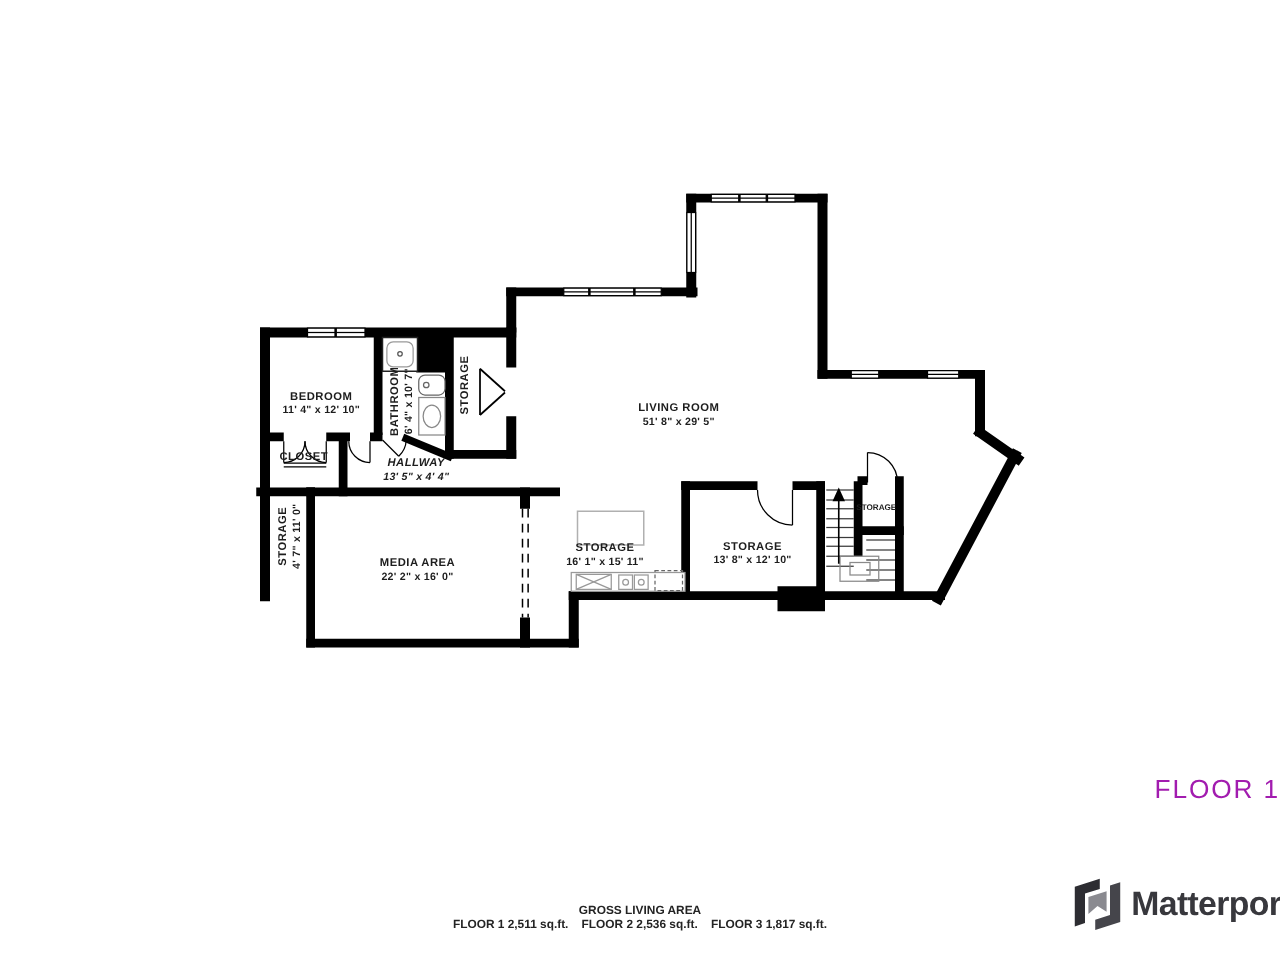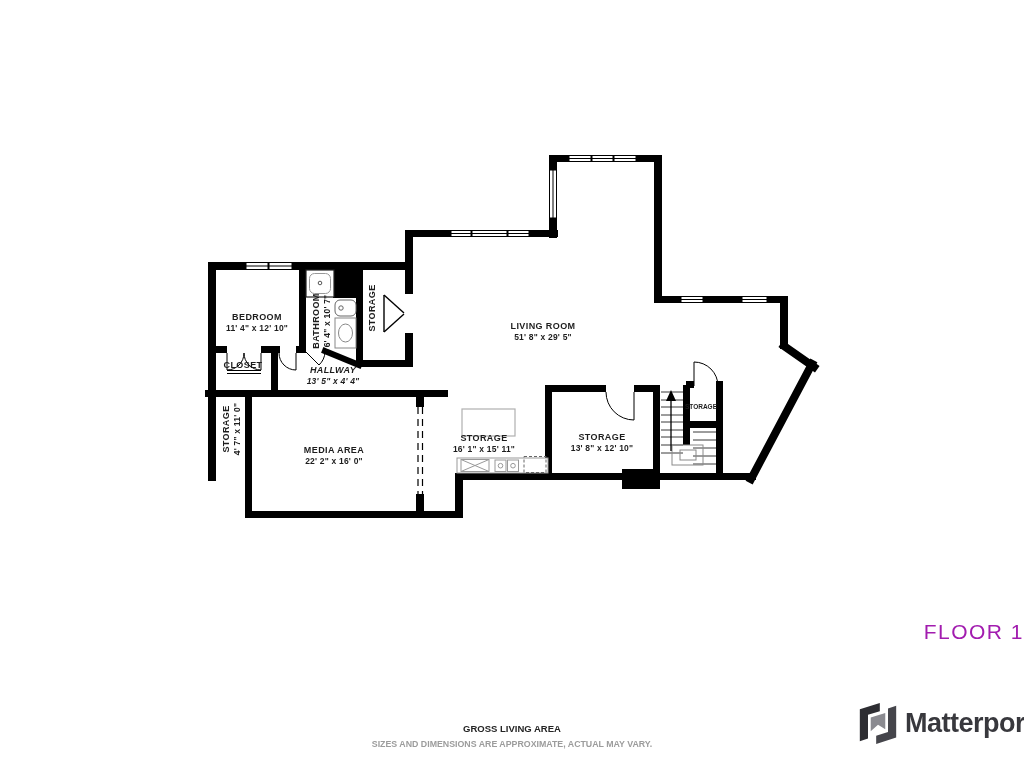--- a/index.html
+++ b/index.html
@@ -219,21 +219,21 @@
     <span class="dm">13' 8" x 12' 10"</span>
   </div>
   <div class="rlabel tiny" style="left:701px;top:407px;">
     <span class="nm">STORAGE</span>
   </div>
 
   <div class="floor-title">FLOOR 1</div>
 
   <div class="summary">
     <div>GROSS LIVING AREA</div>
-    <div class="disclaimer">SIZES AND DIMENSIONS ARE APPROXIMATE, ACTUAL MAY VARY.</div>
+    <div>FLOOR 1 2,511 sq.ft.    FLOOR 2 2,536 sq.ft.    FLOOR 3 1,817 sq.ft.</div>
   </div>
 
   <div class="brand">
     <svg width="40" height="44" viewBox="0 0 44 48">
       <path d="M2,9 L24,2 L24,11 L11,15 L11,41 L2,44 Z" fill="#2d2d32"></path>
       <path d="M42,5 L42,40 L20,47 L20,38 L33,34 L33,8 Z" fill="#45454b"></path>
       <path d="M14,18 L30,13 L30,31 L22,26 L14,33 Z" fill="#8a8a90"></path>
     </svg>
     <span class="wordmark">Matterport</span>
   </div>

